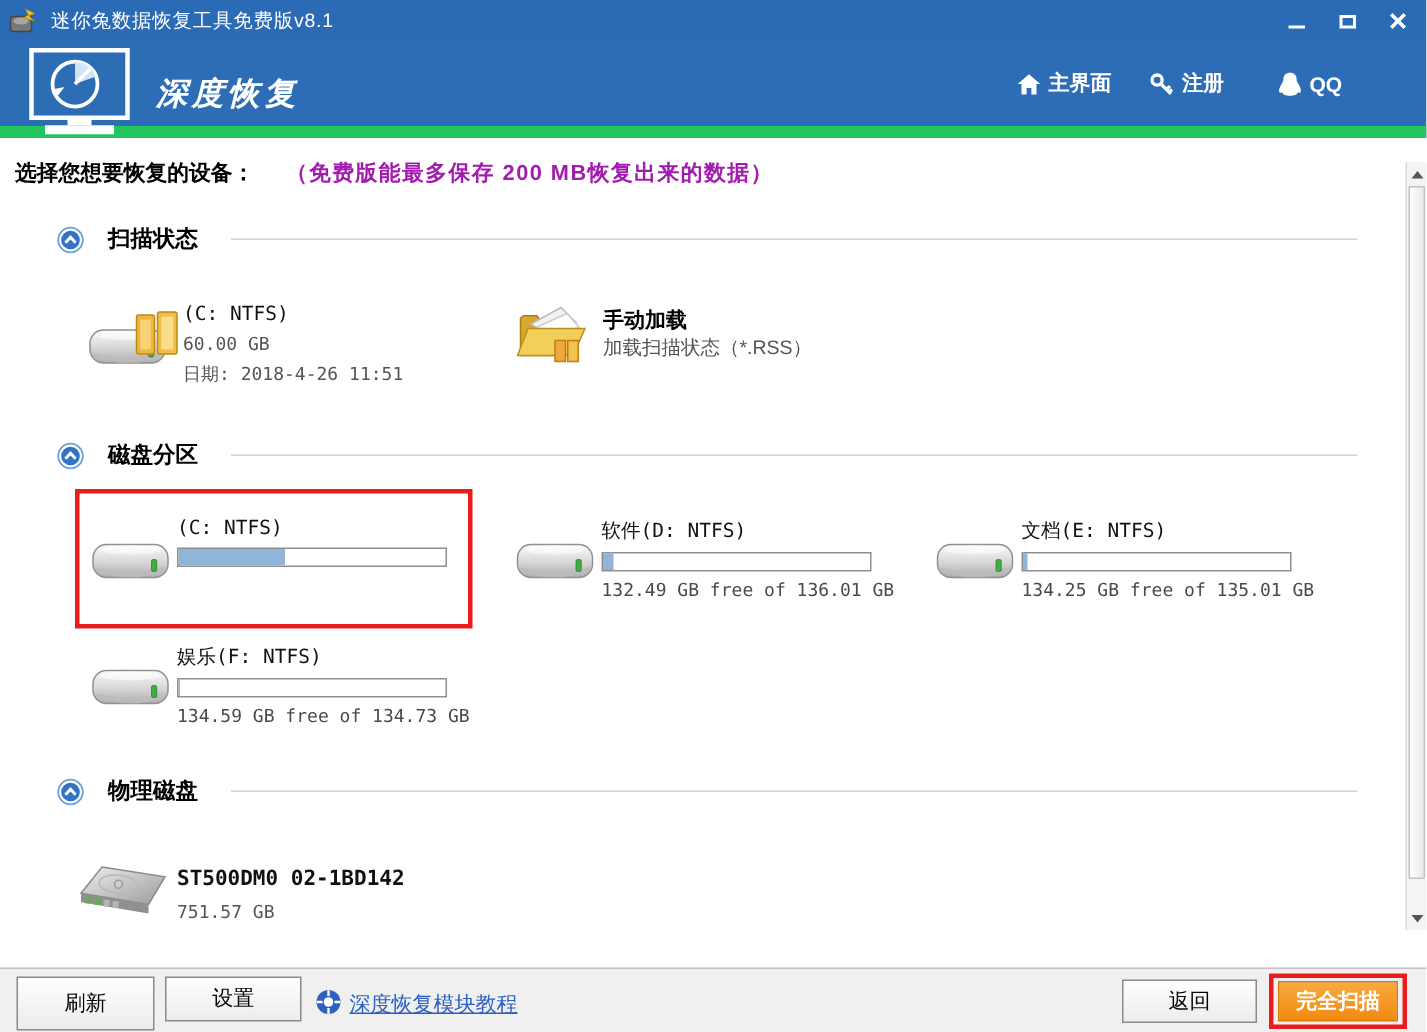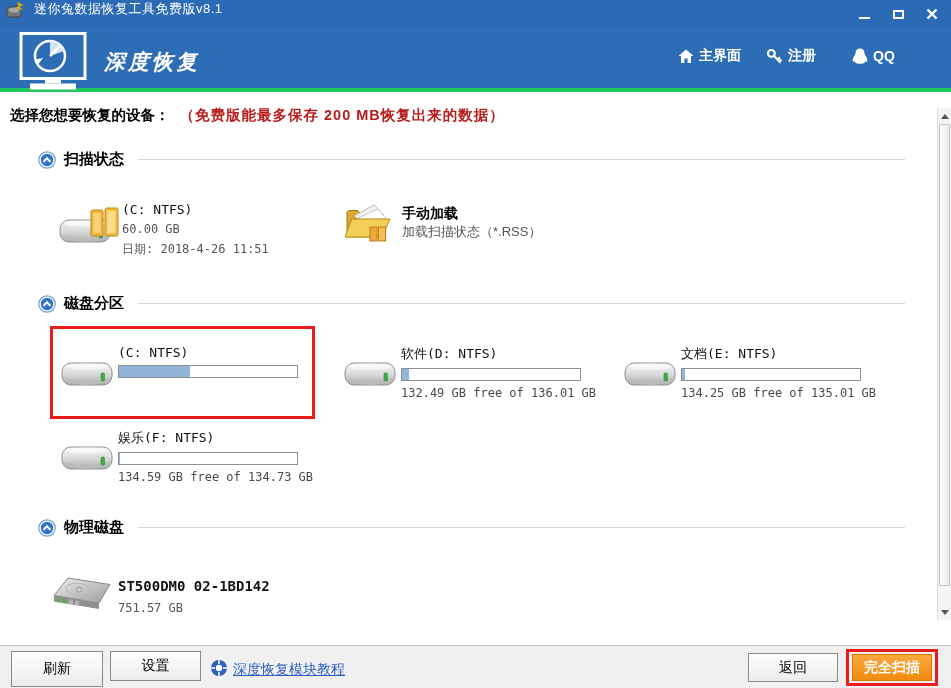--- a/index.html
+++ b/index.html
@@ -2,40 +2,40 @@
 <html><head>
 <meta charset="utf-8">
 <style>
   *{margin:0;padding:0;box-sizing:border-box}
   html,body{width:951px;height:688px}
   body{position:relative;font-family:"Liberation Sans",sans-serif;background:#fff;overflow:hidden}
   .abs{position:absolute}
   .mono{font-family:"DejaVu Sans Mono",monospace}
 
   
-  .titlebar{position:absolute;left:0;top:0;width:951px;height:28px;background:#2b6ab4;display:flex;align-items:flex-start;color:#fff}
+  .titlebar{position:absolute;left:0;top:0;width:951px;height:28px;background:#2b6ab4;display:flex;align-items:center;color:#fff}
   .titlebar .appicon{margin:0 8px 0 6px;display:flex}
   .titlebar .title{font-size:13px;letter-spacing:.5px}
   .winbtns{position:absolute;right:6px;top:0;height:28px;display:flex;align-items:center;gap:8px}
   .winbtn{width:26px;height:24px;display:flex;align-items:center;justify-content:center;cursor:pointer}
   .min-glyph{width:11px;height:2px;background:#fff;margin-top:8px}
   .max-glyph{width:11px;height:9px;border:2px solid #fff}
 
   
-  .header{position:absolute;left:0;top:28px;width:951px;height:64px;background:#2d6db6;border-bottom:4px solid #22c55e}
+  .header{position:absolute;left:0;top:28px;width:951px;height:64px;background:#2d6db6;border-bottom:8px solid #22c55e}
   .brand-logo{position:absolute;left:14px;top:4px}
   .brand-text{position:absolute;left:104px;top:20px;color:#fff;font-size:21px;font-weight:bold;font-style:italic;letter-spacing:3px}
   .nav-item{position:absolute;top:16px;display:flex;align-items:center;gap:5px;color:#fff;font-size:14px;font-weight:bold;cursor:pointer;height:24px}
 
   
   .notice{position:absolute;left:10px;top:106px;font-size:14.5px;font-weight:bold;color:#000;white-space:nowrap}
-  .notice .warn{color:#b91c1c;margin-left:10px;letter-spacing:1px}
-
-  
-  .sect{position:absolute;left:38px;width:867px;display:flex;align-items:center;gap:8px}
+  .notice .warn{color:#a21caf;margin-left:21px;letter-spacing:1px}
+
+  
+  .sect{position:absolute;left:38px;width:867px;display:flex;align-items:center;gap:16px}
   .sect-label{font-size:15px;font-weight:bold;color:#000;white-space:nowrap}
   .sect-line{flex:1;height:1px;background:#d4d4d4;margin-left:6px}
 
   
   .scan-item{position:absolute;cursor:pointer}
   .scan-name{font-size:13px;color:#111}
   .scan-sub{font-size:12px;color:#555;margin-top:5px}
   .manual-title{font-size:14px;font-weight:bold;color:#000}
   .manual-sub{font-size:13px;color:#555;}
 

